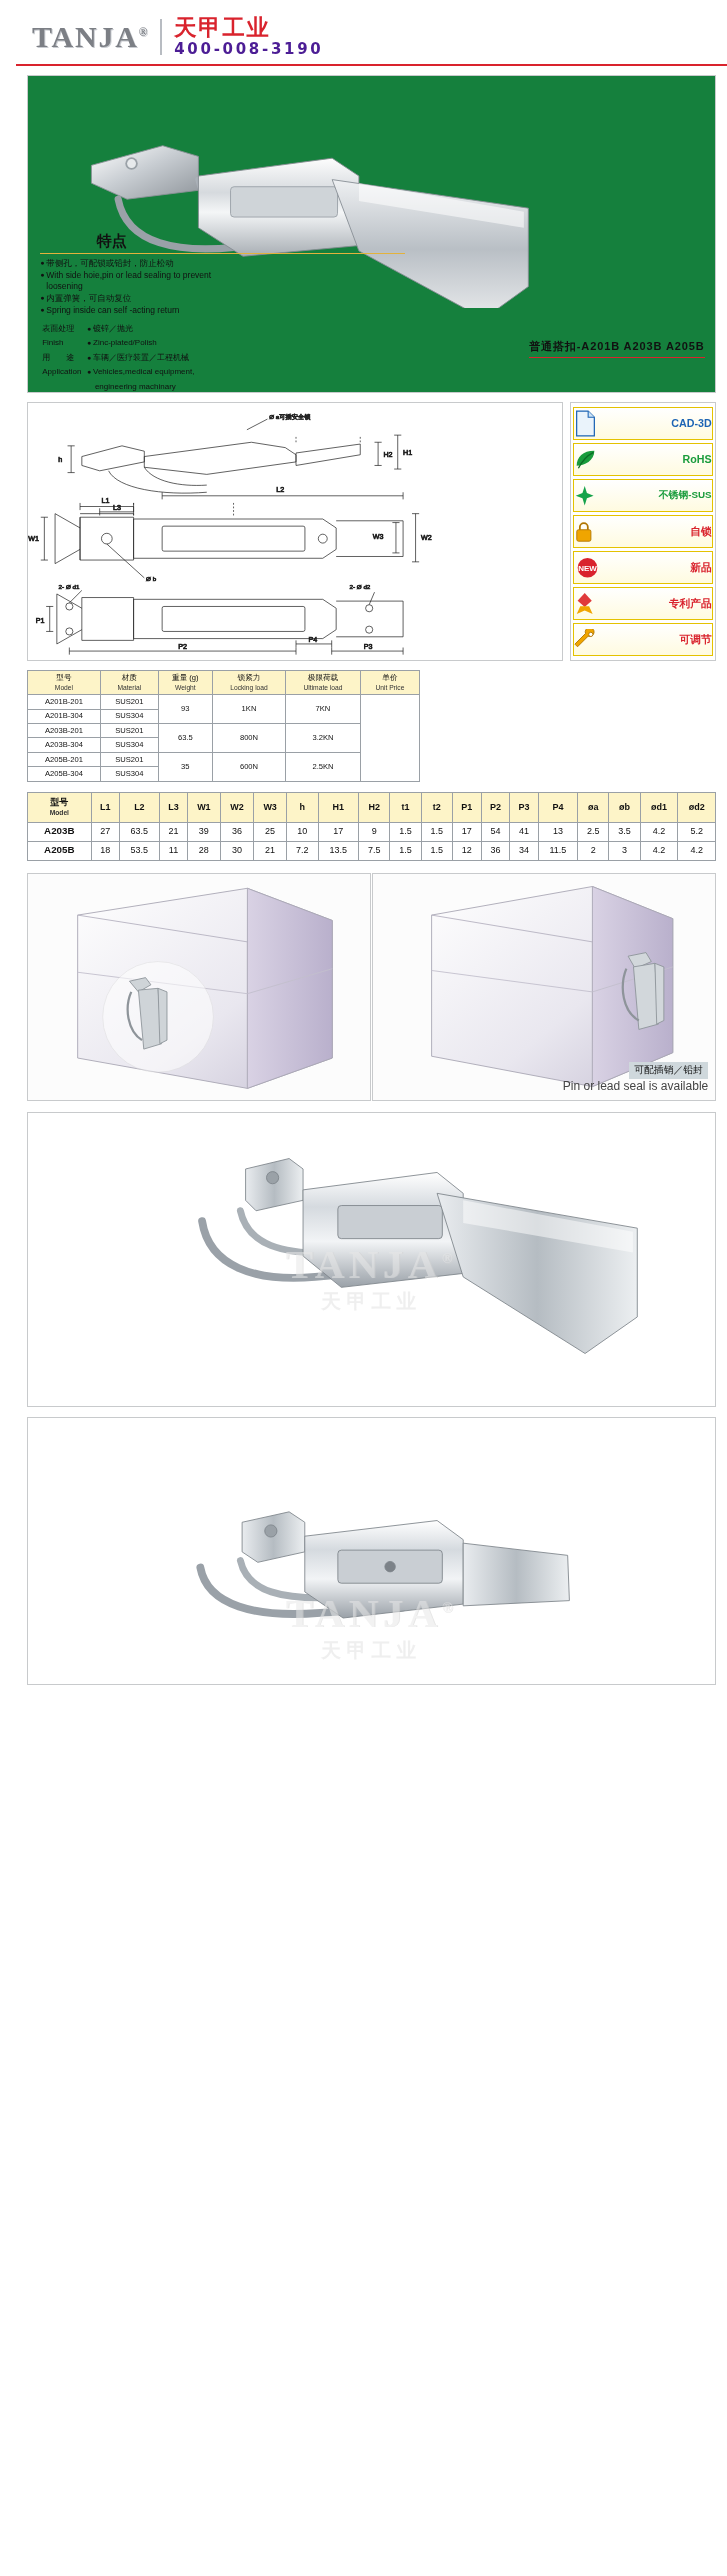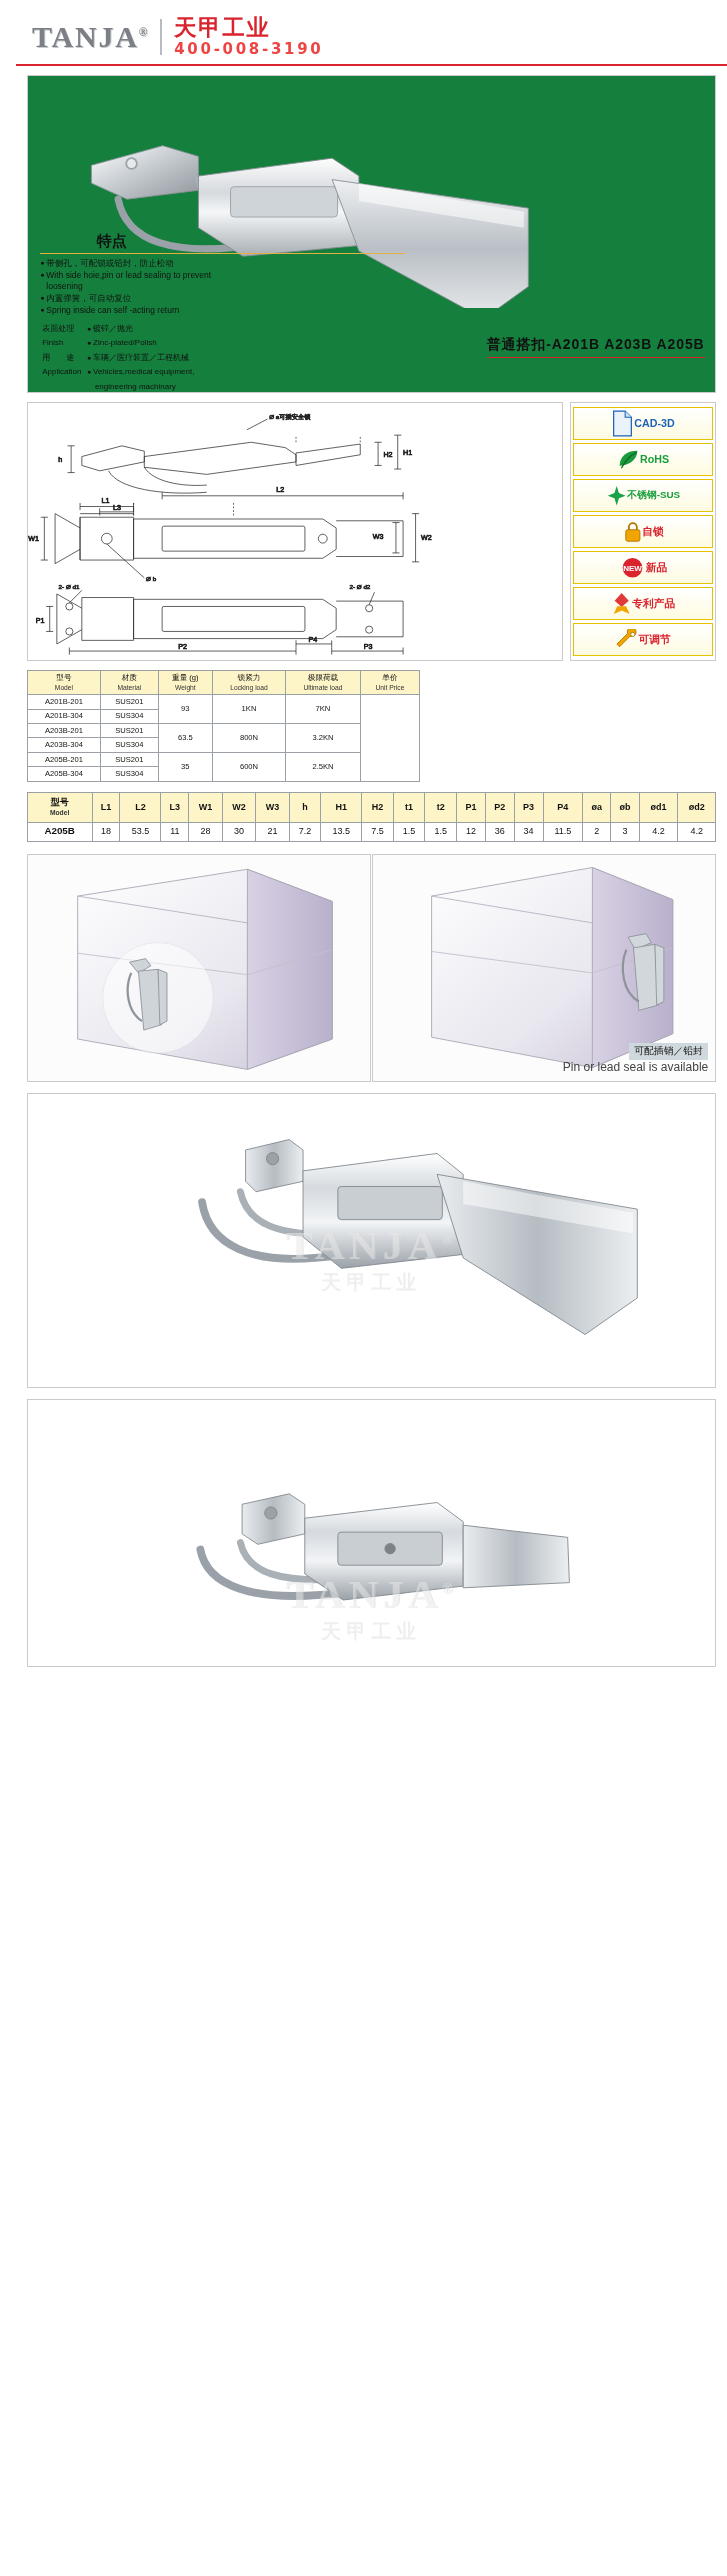--- a/index.html
+++ b/index.html
@@ -43,21 +43,21 @@
     margin: 0 12.5px 0 10.7px;
   }
   .cn-brand {
     color: #d9232d;
     font-size: 22.3px;
     font-weight: bold;
     letter-spacing: 1.8px;
     line-height: 1.05;
   }
   .phone {
-    color: #ef4444;
+    color: #4c1d95;
     font-size: 15px;
     letter-spacing: 2.7px;
     font-weight: bold;
     font-family: "DejaVu Sans", sans-serif;
   }
 
   
   .feature-panel {
     margin: 9px 10.7px 0 10.7px;
     border: 0.9px solid #c8cacc;
@@ -81,21 +81,21 @@
     font-size: 8.5px; color: #111; line-height: 11.2px;
     display: flex; align-items: flex-start;
   }
   .dot { color: #111; margin-right: 1.8px; font-size: 7.1px; line-height: 11.6px; }
   .feat-table { margin-top: 5.4px; font-size: 8px; color:#111; }
   .feat-table td { vertical-align: top; padding: 0 3.6px 0.9px 0; line-height: 10.7px; }
   .feat-label-cn { white-space: nowrap; }
   .model-caption {
     position: absolute;
     right: 10.7px; bottom: 34px;
-    font-size: 14px; font-weight: bold; color: #111;
+    font-size: 11px; font-weight: bold; color: #111;
     border-bottom: 1.8px solid #d9232d;
     padding-bottom: 2.7px;
     letter-spacing: 0.9px;
   }
 
   
   .mid-section {
     margin: 9px 10.7px 0 10.7px;
     display: flex;
     gap: 7.1px;
@@ -112,21 +112,21 @@
     border: 0.9px solid #c8cacc;
     background: #fff;
     padding: 3.6px 2.7px;
     display: flex; flex-direction: column; gap: 2.7px;
     height: 259px;
   }
   .badge {
     flex: 1;
     border: 0.9px solid #e4c200;
     background: linear-gradient(#ffffff, #fffbe0);
-    display: flex; align-items: center; justify-content: center;
+    display: flex; align-items: center; justify-content: space-between;
     gap: 0;
     font-size: 9.8px; font-weight: bold; color: #333;
     position: relative;
   }
   .badge .b-label { font-size: 10.7px; }
   .badge .b-label.green { color: #1a9c3c; }
   .badge .b-label.blue { color: #1c64b4; }
   .badge .b-label.red { color: #d9232d; }
 
   
@@ -562,20 +562,42 @@
           <th>P2</th>
           <th>P3</th>
           <th>P4</th>
           <th>øa</th>
           <th>øb</th>
           <th>ød1</th>
           <th>ød2</th>
         </tr>
       </thead>
       <tbody>
+        <tr>
+          <td>A203B</td>
+          <td>27</td>
+          <td>63.5</td>
+          <td>21</td>
+          <td>39</td>
+          <td>36</td>
+          <td>25</td>
+          <td>10</td>
+          <td>17</td>
+          <td>9</td>
+          <td>1.5</td>
+          <td>1.5</td>
+          <td>17</td>
+          <td>54</td>
+          <td>41</td>
+          <td>13</td>
+          <td>2.5</td>
+          <td>3.5</td>
+          <td>4.2</td>
+          <td>5.2</td>
+        </tr>
         <tr>
           <td>A205B</td>
           <td>18</td>
           <td>53.5</td>
           <td>11</td>
           <td>28</td>
           <td>30</td>
           <td>21</td>
           <td>7.2</td>
           <td>13.5</td>

